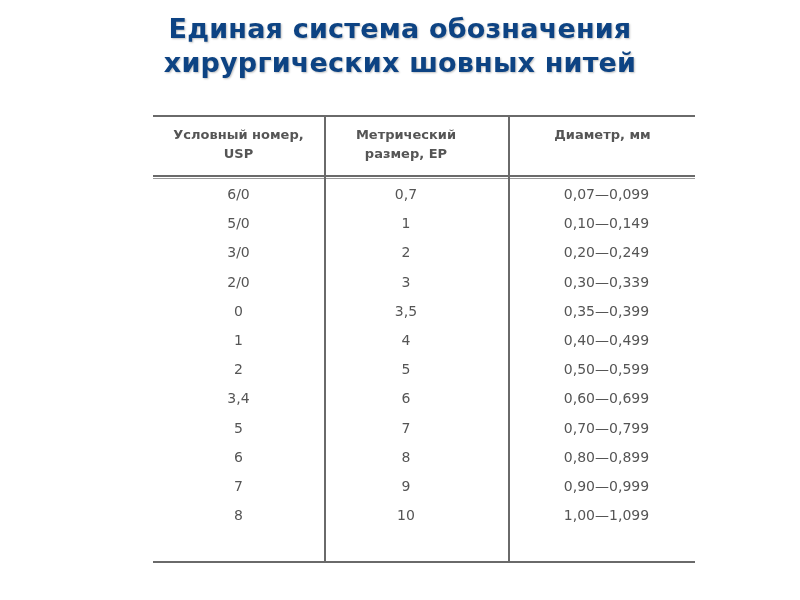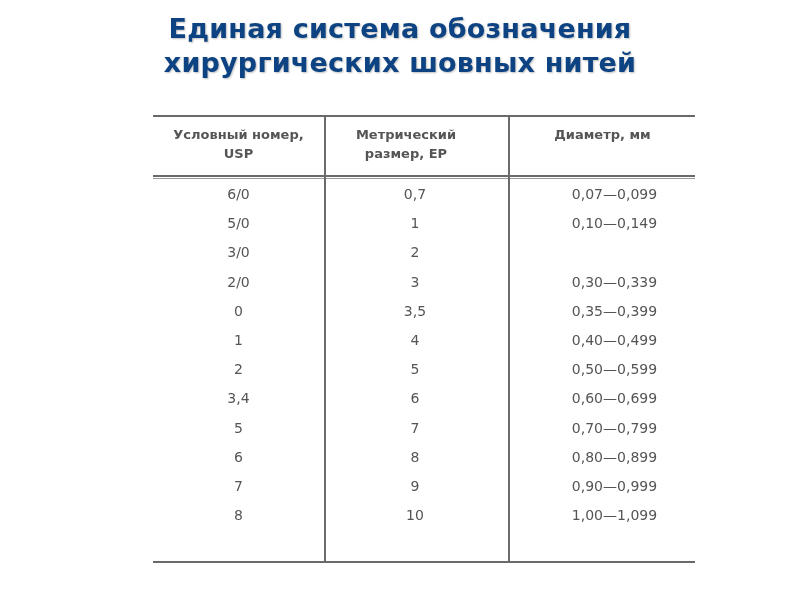--- a/index.html
+++ b/index.html
@@ -85,22 +85,22 @@
       color: #555555;
       font-family: "DejaVu Sans", sans-serif;
       font-size: 14px;
     }
     .cell {
       position: absolute;
       top: 5px;
       line-height: 20px;
     }
     .cell.c1 { left: 0; width: 171px; text-align: center; padding-right: 12px; }
-    .cell.c2 { left: 171px; width: 182px; text-align: center; }
-    .cell.c3 { left: 357px; width: 185px; text-align: center; padding-left: 12px; }
+    .cell.c2 { left: 162px; width: 182px; text-align: center; }
+    .cell.c3 { left: 357px; width: 185px; text-align: center; padding-left: 4px; }
   </style>
 </head>
 <body>
 
 <div class="title">
   <span>Единая система обозначения</span>
   <span>хирургических шовных нитей</span>
 </div>
 
 <div class="table-wrap">
@@ -130,20 +130,21 @@
         <div class="cell c3">0,07—0,099</div>
       </div>
       <div class="row">
         <div class="cell c1">5/0</div>
         <div class="cell c2">1</div>
         <div class="cell c3">0,10—0,149</div>
       </div>
       <div class="row">
         <div class="cell c1">3/0</div>
         <div class="cell c2">2</div>
+        <div class="cell c3">0,20—0,249</div>
       </div>
       <div class="row">
         <div class="cell c1">2/0</div>
         <div class="cell c2">3</div>
         <div class="cell c3">0,30—0,339</div>
       </div>
       <div class="row">
         <div class="cell c1">0</div>
         <div class="cell c2">3,5</div>
         <div class="cell c3">0,35—0,399</div>

